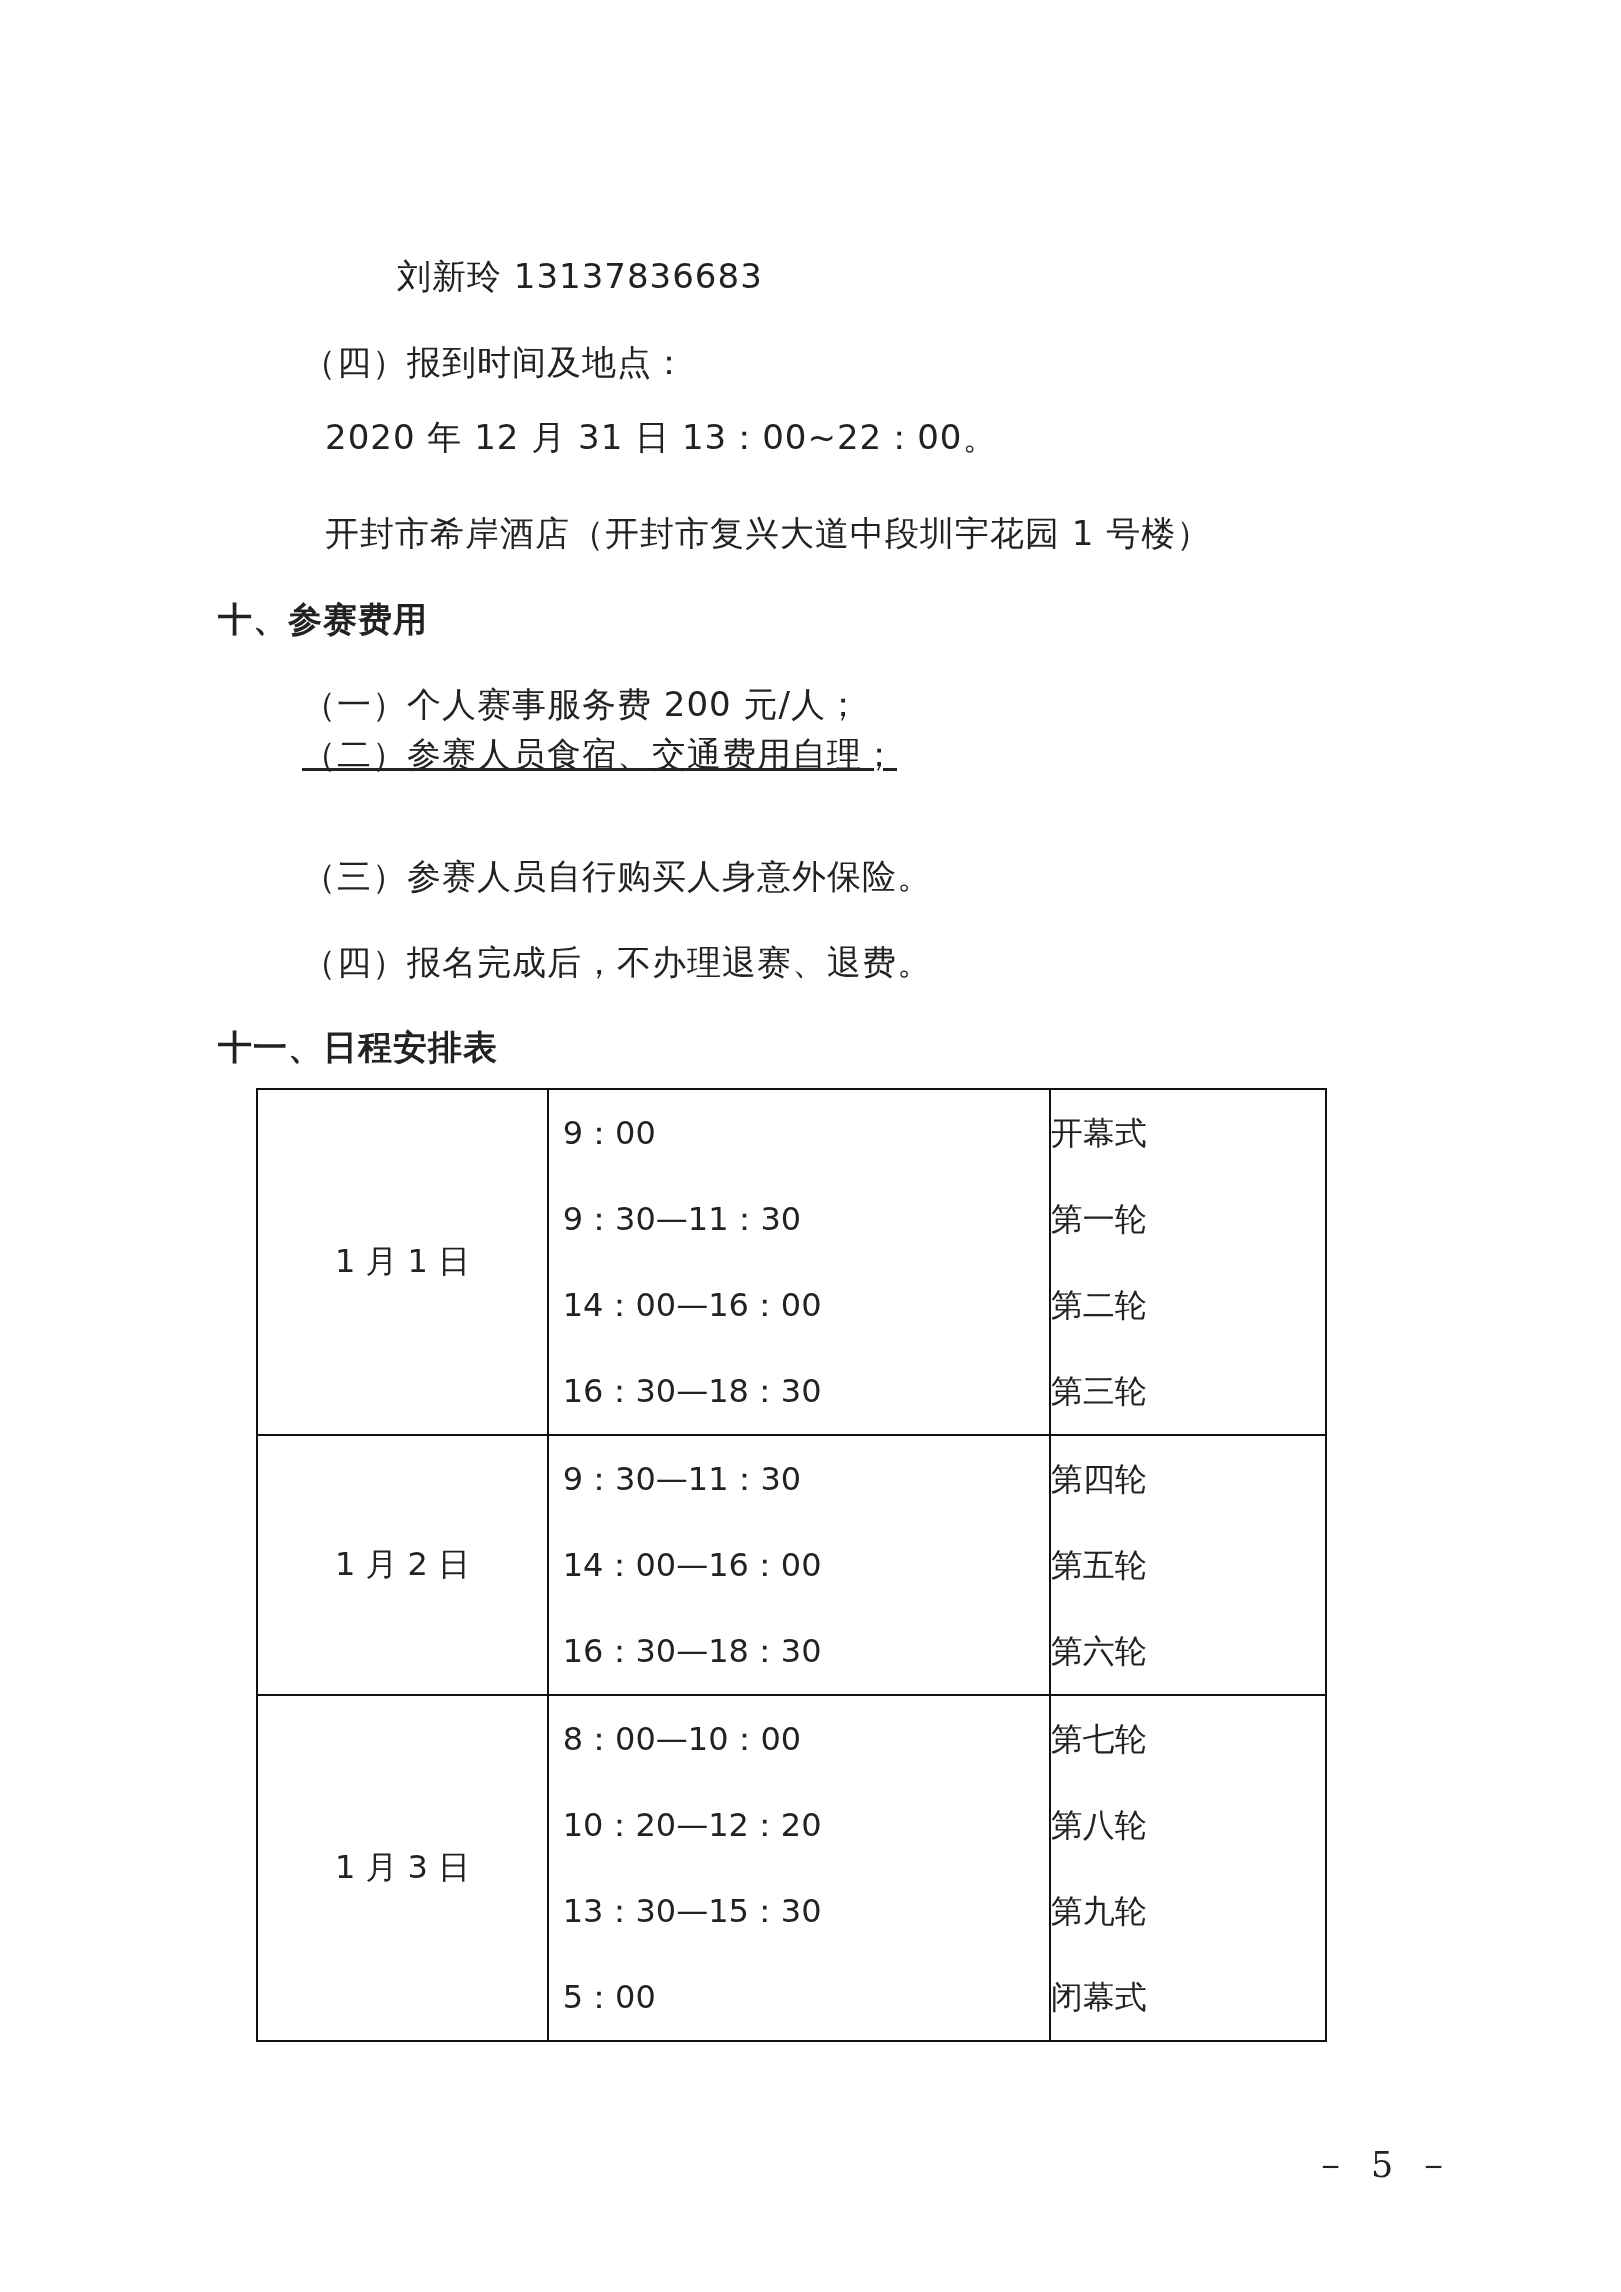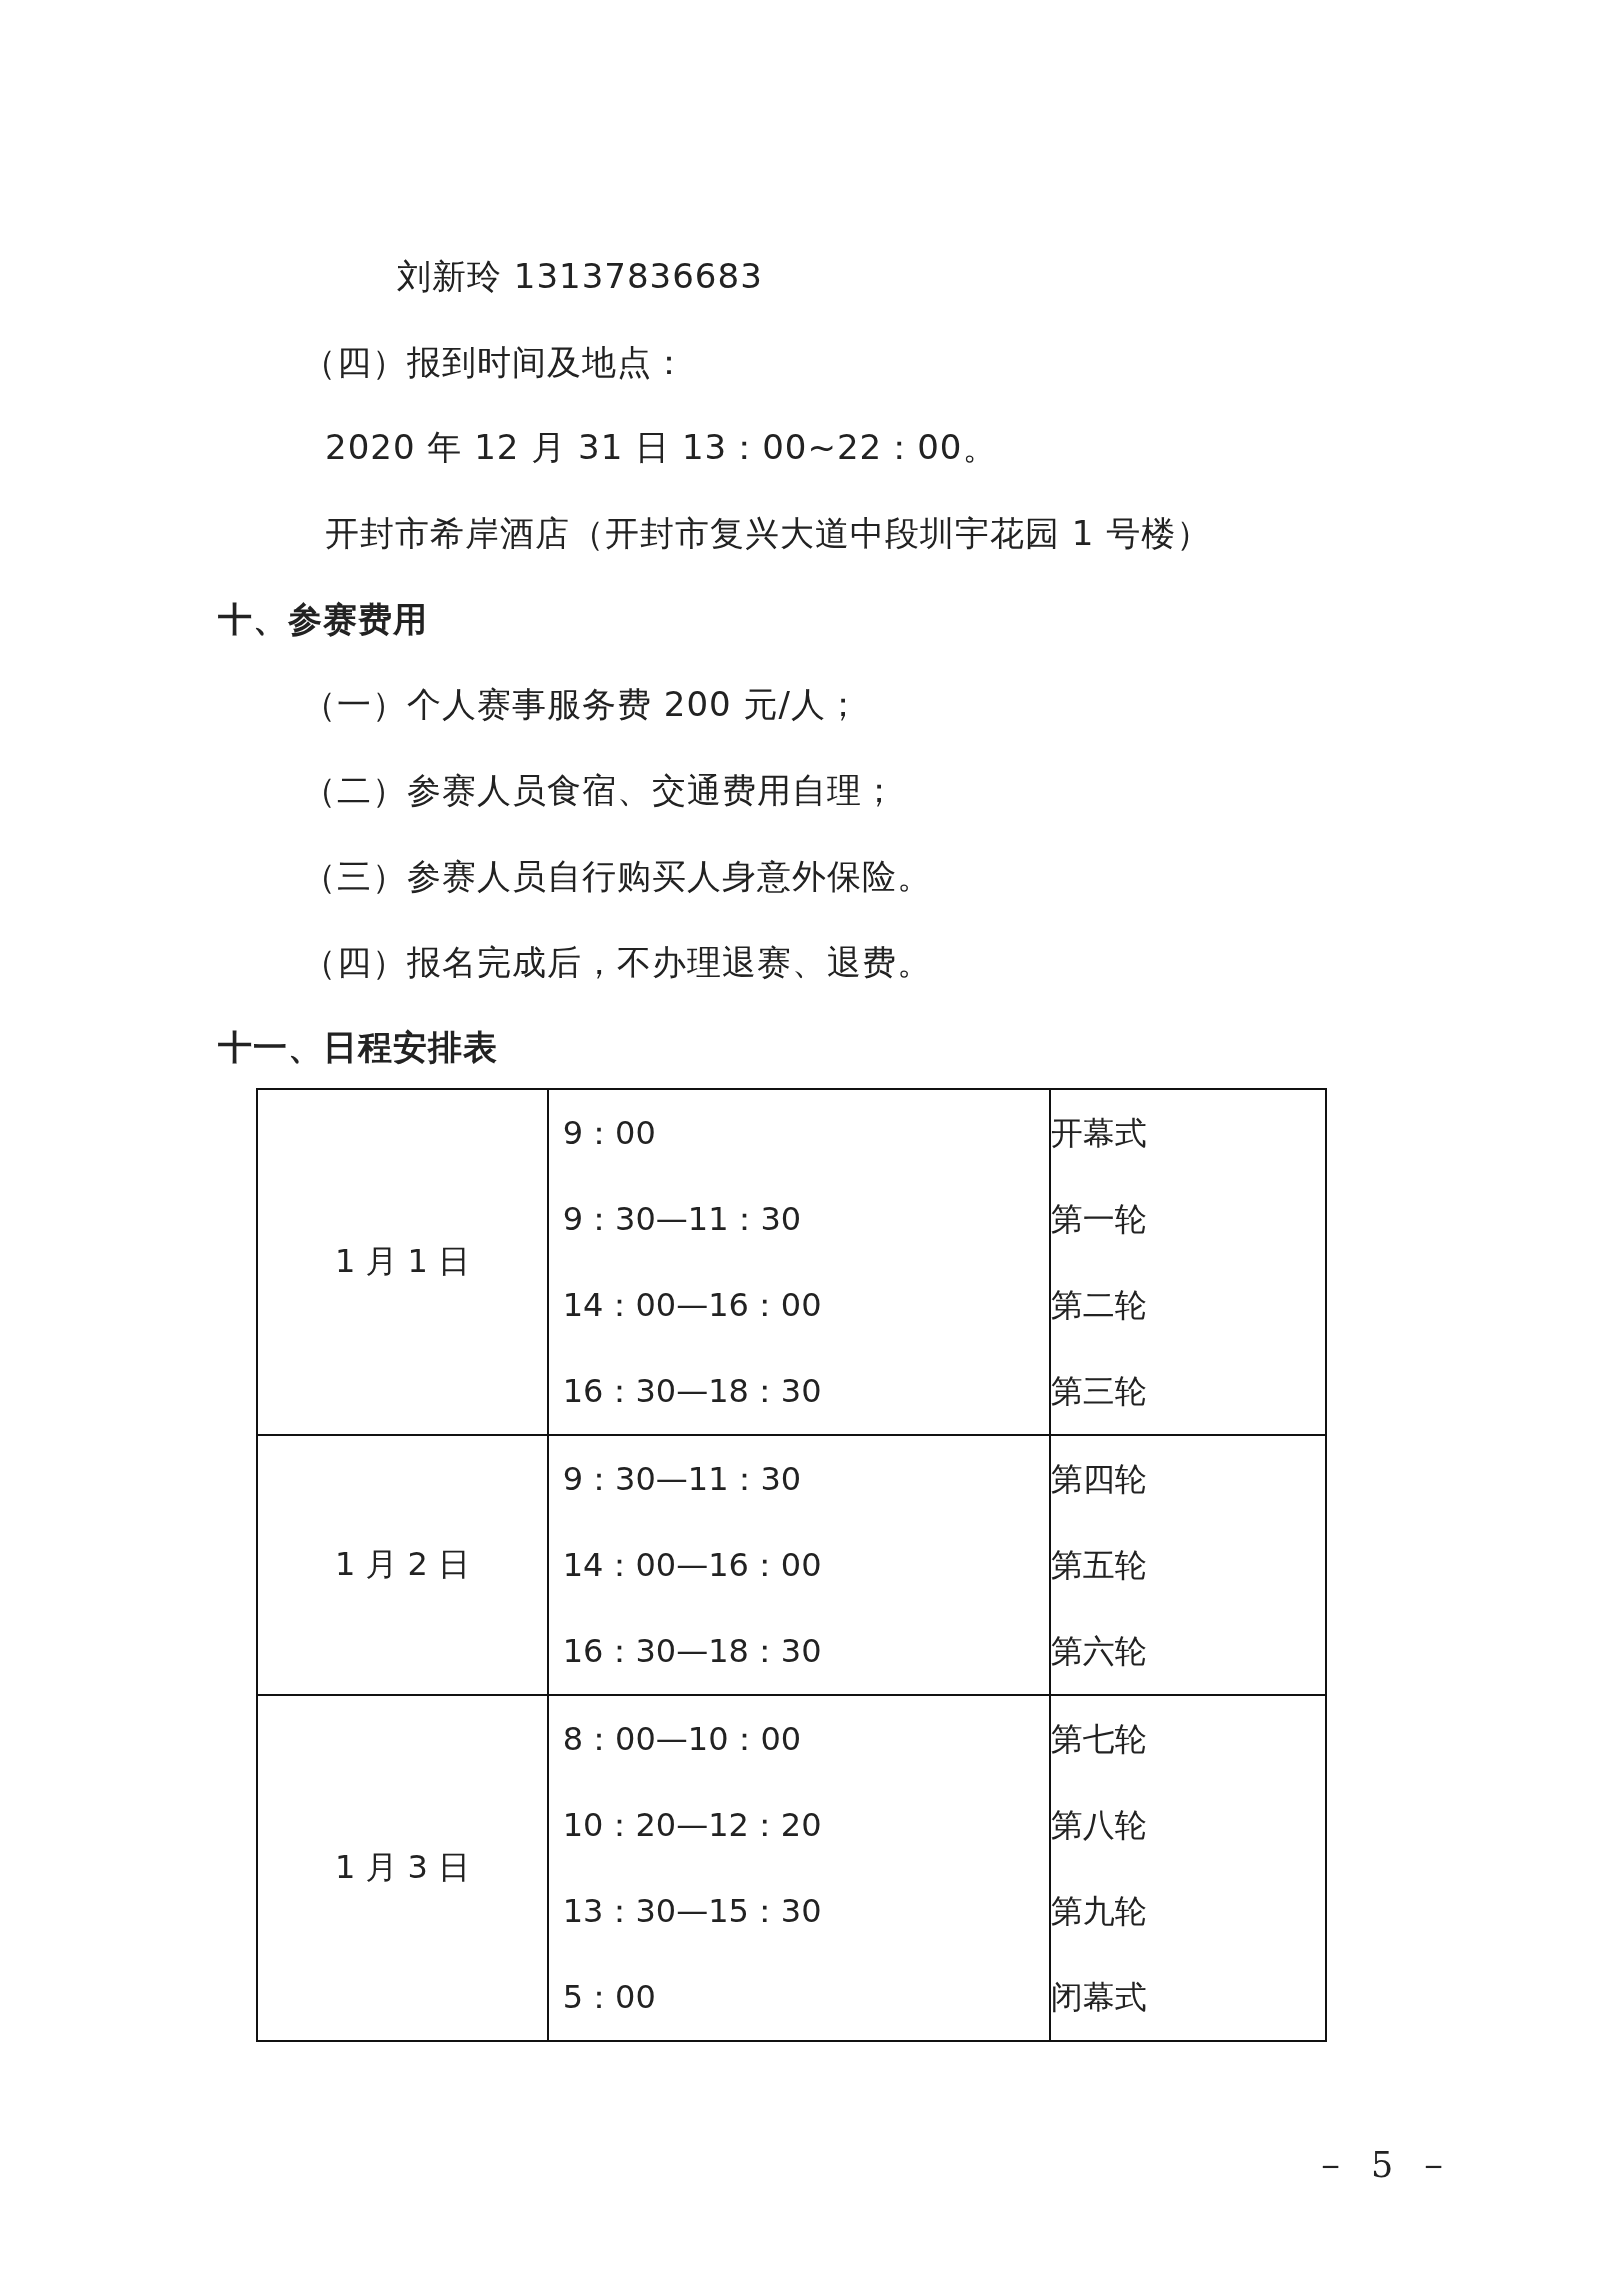--- a/index.html
+++ b/index.html
@@ -14,26 +14,26 @@
   td.times { width: 486px; padding-left: 13.7px !important; border-radius: 15px; }
   td.events { text-align: left; }
   .cell-line { height: 86px; line-height: 86px; white-space: nowrap; }
   .page-num { position: absolute; left: 1313px; top: 2142px; font-family: "DejaVu Serif", serif; font-size: 35px; letter-spacing: 5.9px; }
 </style>
 </head>
 <body>
 
 <div class="line" style="left:397px; top:257px;">刘新玲  13137836683</div>
 <div class="line" style="left:302px; top:343px;">（四）报到时间及地点：</div>
-<div class="line" style="left:325px; top:428px;text-align:right;">2020 年 12 月 31 日 13：00~22：00。</div>
+<div class="line" style="left:325px; top:418px;text-align:right;">2020 年 12 月 31 日 13：00~22：00。</div>
 <div class="line" style="left:325px; top:514px;">开封市希岸酒店（开封市复兴大道中段圳宇花园 1 号楼）</div>
 
 <div class="line heading" style="left:218px; top:600px;text-align:right;">十、参赛费用</div>
 <div class="line" style="left:302px; top:685px;">（一）个人赛事服务费 200 元/人；</div>
-<div class="line" style="left:302px; top:771px;">（二）参赛人员食宿、交通费用自理；</div>
+<div class="line" style="left:302px; top:735px;text-decoration:underline;">（二）参赛人员食宿、交通费用自理；</div>
 <div class="line" style="left:302px; top:857px;">（三）参赛人员自行购买人身意外保险。</div>
 <div class="line" style="left:302px; top:943px;">（四）报名完成后，不办理退赛、退费。</div>
 
 <div class="line heading" style="left:218px; top:1028px;">十一、日程安排表</div>
 
 <table class="sched">
   <tbody>
       <tr>
     <td class="date">1 月 1 日</td>
     <td class="times">

